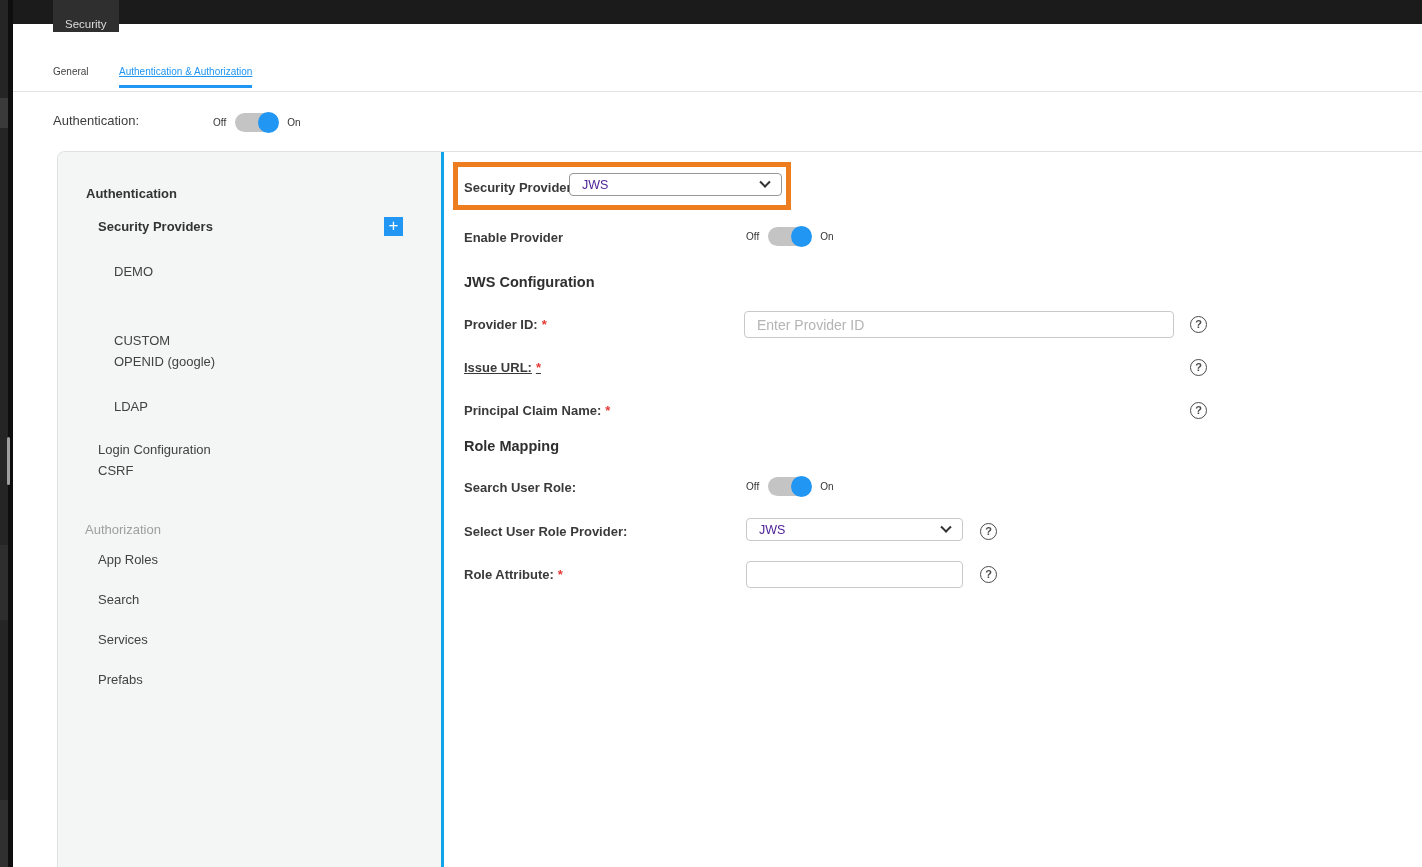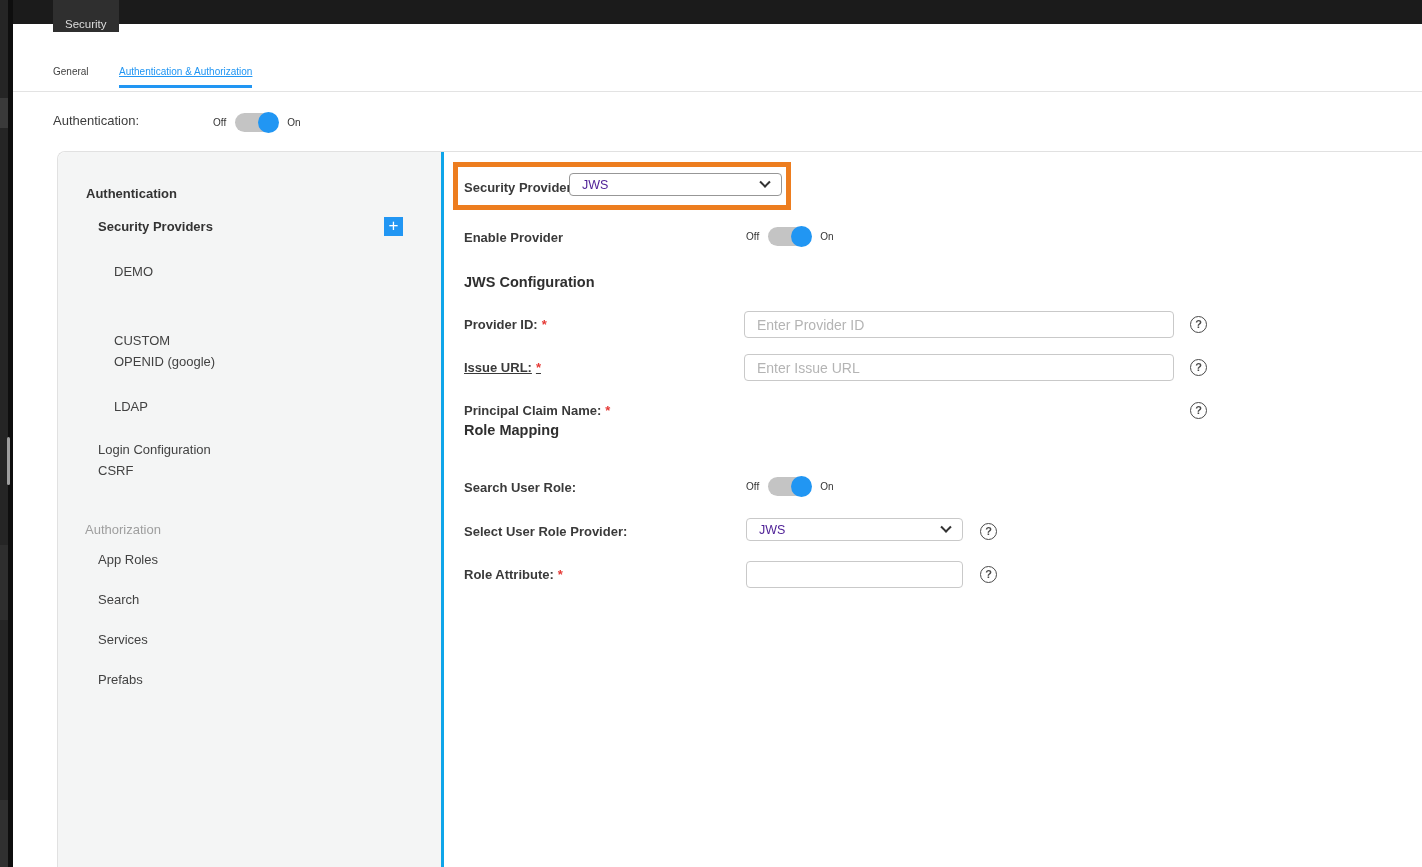--- a/index.html
+++ b/index.html
@@ -134,29 +134,28 @@
 
     <span class="f-label" style="left:406px; top:165px;">
       <span>Provider ID:</span><span class="req">*</span>
     </span>
     <input class="txt-input" style="left: 686px; top: 159px; width: 430px;" placeholder="Enter Provider ID">
     <div class="help" style="left:1132px; top:164px;">?</div>
 
     <span class="f-label" style="left:406px; top:208px;text-decoration:underline;">
       <span>Issue URL:</span><span class="req">*</span>
     </span>
-    <input class="txt-input" style="left: 686px; top: 202px; width: 430px;" placeholder="Enter Issue URL">
     <div class="help" style="left:1132px; top:207px;">?</div>
 
     <span class="f-label" style="left:406px; top:251px;">
       <span>Principal Claim Name:</span><span class="req">*</span>
     </span>
     <div class="help" style="left:1132px; top:250px;">?</div>
 
-    <span class="f-heading" style="left:406px; top:270px;">Role Mapping</span>
+    <span class="f-heading" style="left:406px; top:286px;">Role Mapping</span>
 
     <span class="f-label" style="left:406px; top:328px;">Search User Role:</span>
     <div class="toggle-row" style="left:688px; top:324px;">
       <span class="t-side">Off</span>
       <span class="switch on">
           <span class="knob"></span>
         </span>
       <span class="t-side">On</span>
     </div>
 

